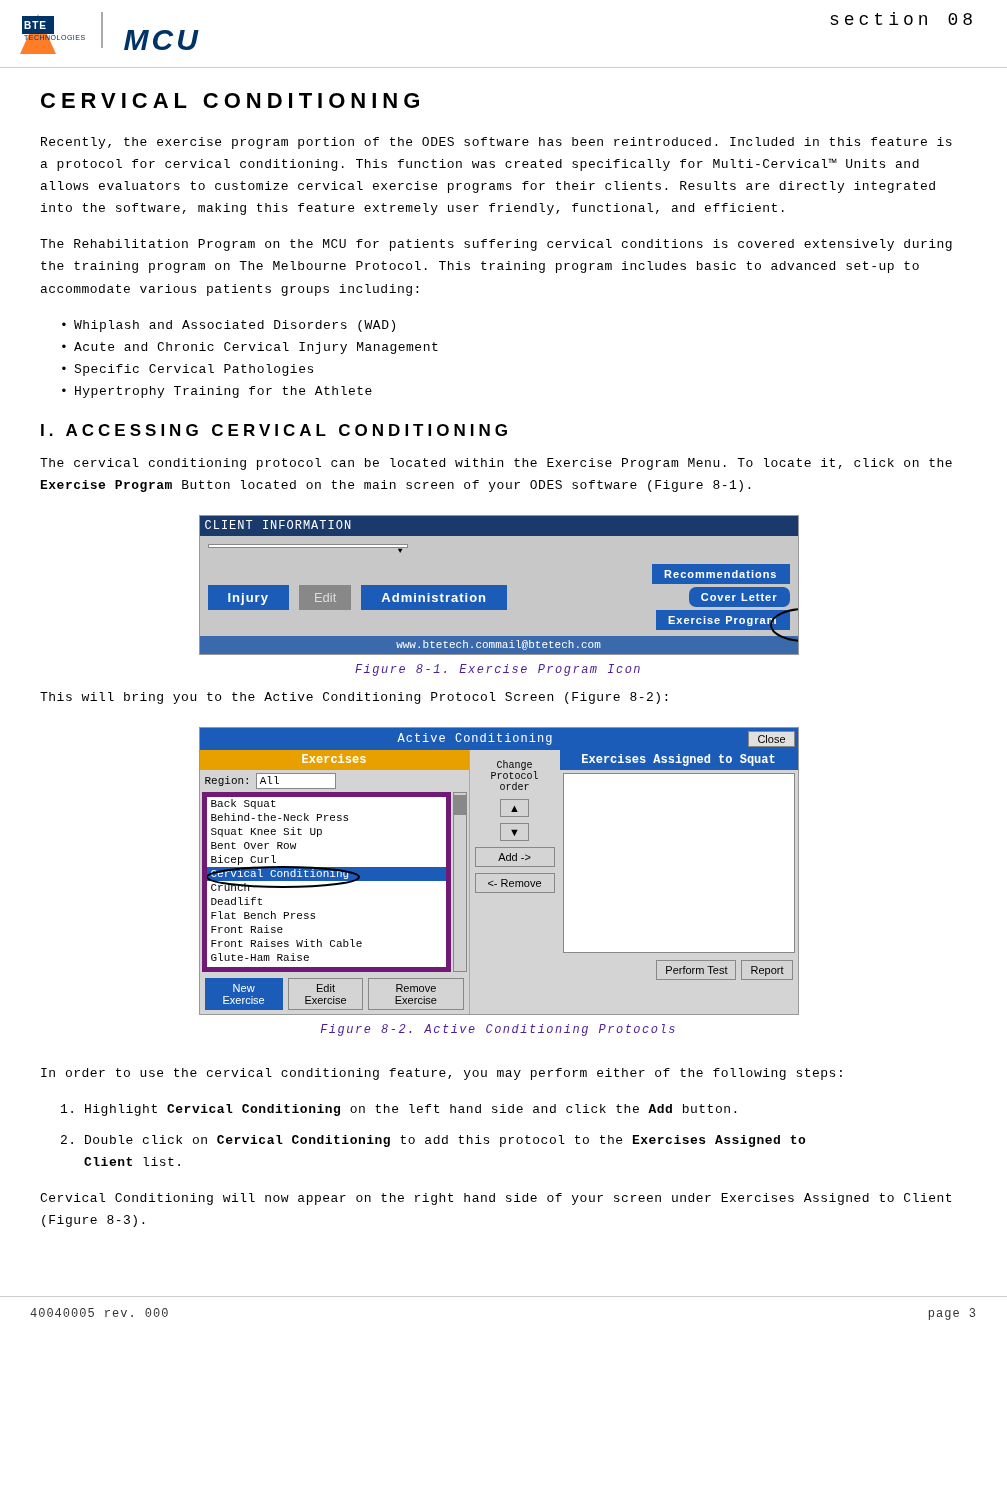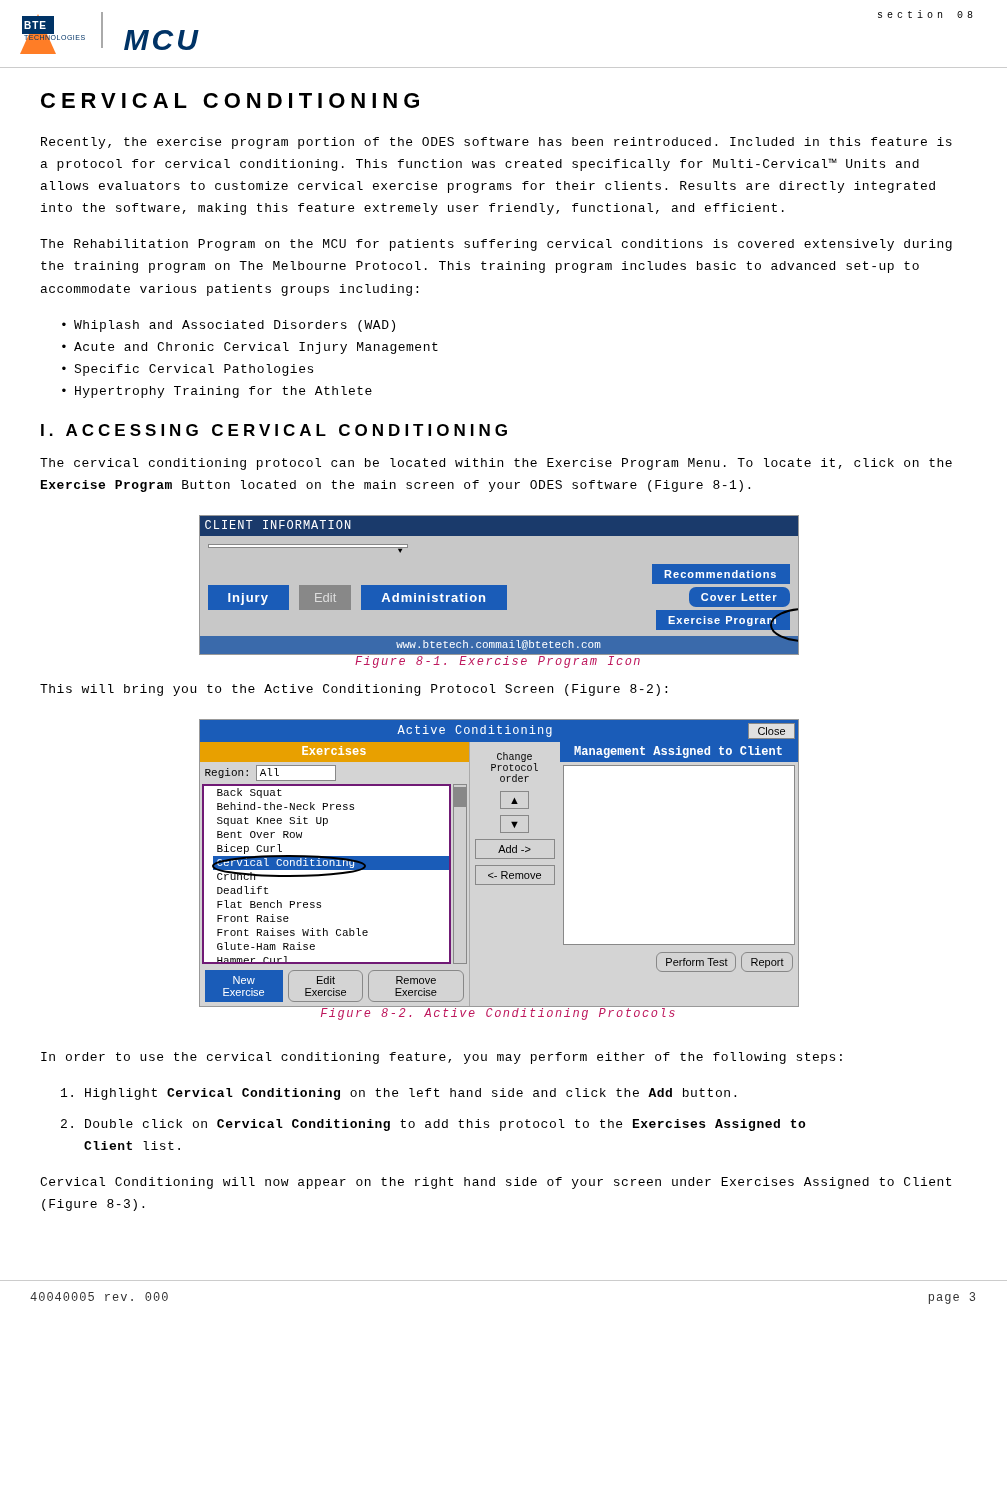--- a/index.html
+++ b/index.html
@@ -33,21 +33,21 @@
     }
     .mcu-logo {
       font-size: 28px;
       font-weight: bold;
       color: #003366;
       font-family: Arial, sans-serif;
       letter-spacing: 2px;
     }
     .section-label {
       font-family: 'Courier New', Courier, monospace;
-      font-size: 10px;
+      font-size: 18px;
       letter-spacing: 4px;
       color: #000;
     }
 
     
     .content {
       padding: 20px 50px 20px 40px;
     }
 
     
@@ -97,22 +97,23 @@
     
     .figure-container {
       display: flex;
       flex-direction: column;
       align-items: center;
       margin: 18px 0 10px 0;
     }
     .figure-caption {
       font-size: 12px;
       letter-spacing: 1.5px;
+      margin-top: 8px;
       font-style: italic;
-      color: #be185d;
+      color: #4c1d95;
     }
 
     
     .odes-screenshot {
       width: 600px;
       border: 1px solid #999;
       background: #d0d0d0;
       overflow: hidden;
     }
     .odes-client-info {
@@ -243,24 +244,23 @@
       width: 80px;
     }
     .ac-list-wrap {
       display: flex;
       gap: 2px;
       padding: 0 2px 2px 2px;
     }
     .ac-list {
       flex: 1;
       background: #fff;
-      border: 2px solid #701a75;
+      border: 5px solid #701a75;
       height: 180px;
       overflow: hidden;
-      padding-left: 9px;
     }
     .ac-list-item {
       padding: 1px 4px;
       font-size: 11px;
       cursor: default;
     }
     .ac-list-item.selected {
       background: #1a5cb8;
       color: #fff;
     }
@@ -319,21 +319,20 @@
       cursor: pointer;
       border: 1px solid #888;
     }
     .ac-bottom-btn.blue {
       background: #1a5cb8;
       color: #fff;
       border: 1px solid #1a5cb8;
     }
     .ac-bottom-btn.gray {
       background: #d4d4d4;
-      border-radius: 6px;
     }
     .ac-right-assigned {
       background: #d4d4d4;
     }
     .ac-right-panel-header {
       background: #1a5cb8;
       color: #fff;
       text-align: center;
       padding: 3px;
       font-size: 12px;
@@ -533,21 +532,21 @@
 
         <div class="ac-middle-panel">
           <span class="ac-middle-label">Change Protocol order</span>
           <button class="ac-arrow-btn">▲</button>
           <button class="ac-arrow-btn">▼</button>
           <button class="ac-action-btn">Add -&gt;</button>
           <button class="ac-action-btn">&lt;- Remove</button>
         </div>
 
         <div class="ac-right-panel ac-right-assigned">
-          <div class="ac-right-panel-header">Management Assigned to Client</div>
+          <div class="ac-right-panel-header">Exercises Assigned to Squat</div>
           <div class="ac-right-list"></div>
           <div class="ac-right-bottom">
             <button class="ac-bottom-btn gray">Perform Test</button>
             <button class="ac-bottom-btn gray">Report</button>
           </div>
         </div>
       </div>
     </div>
     <div class="figure-caption">Figure 8-2. Active Conditioning Protocols</div>
   </div>

